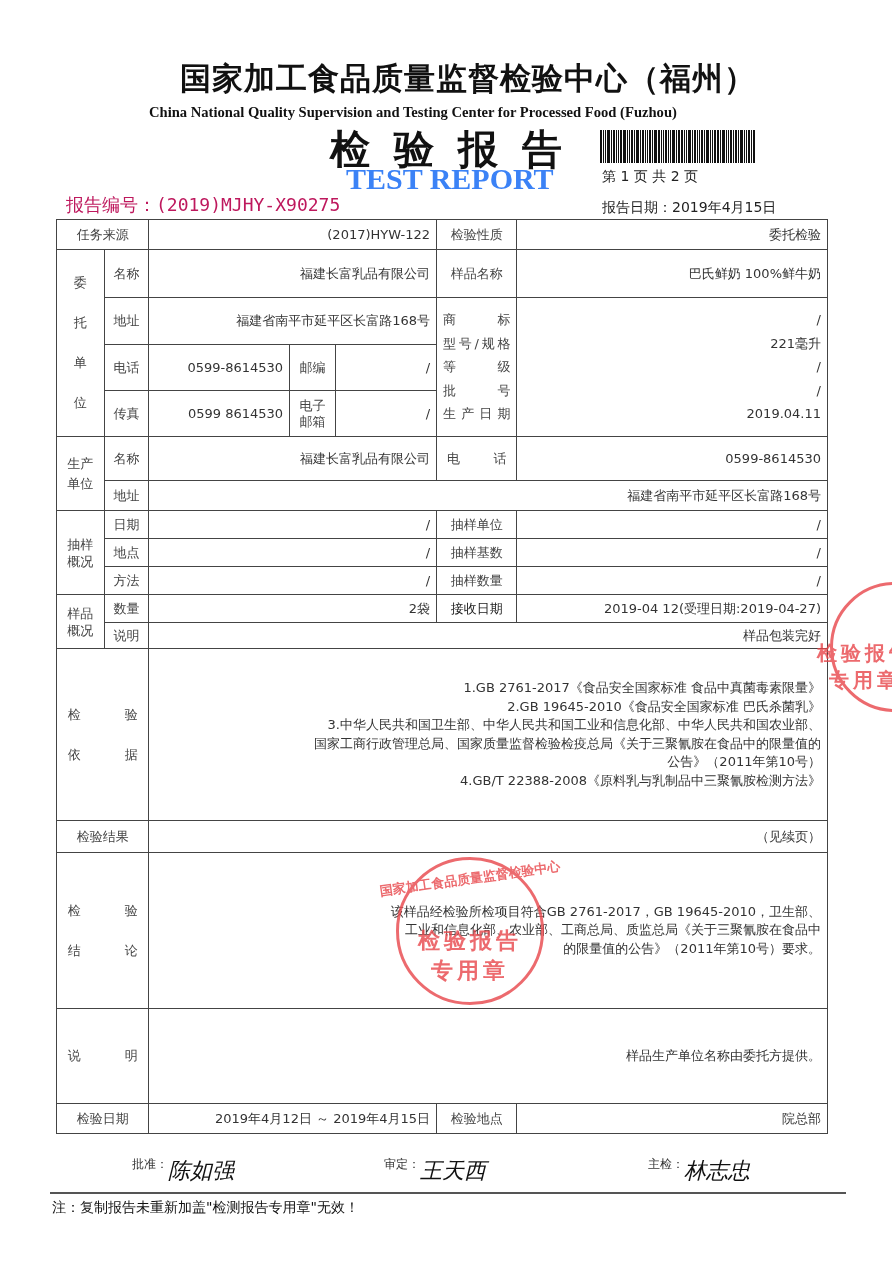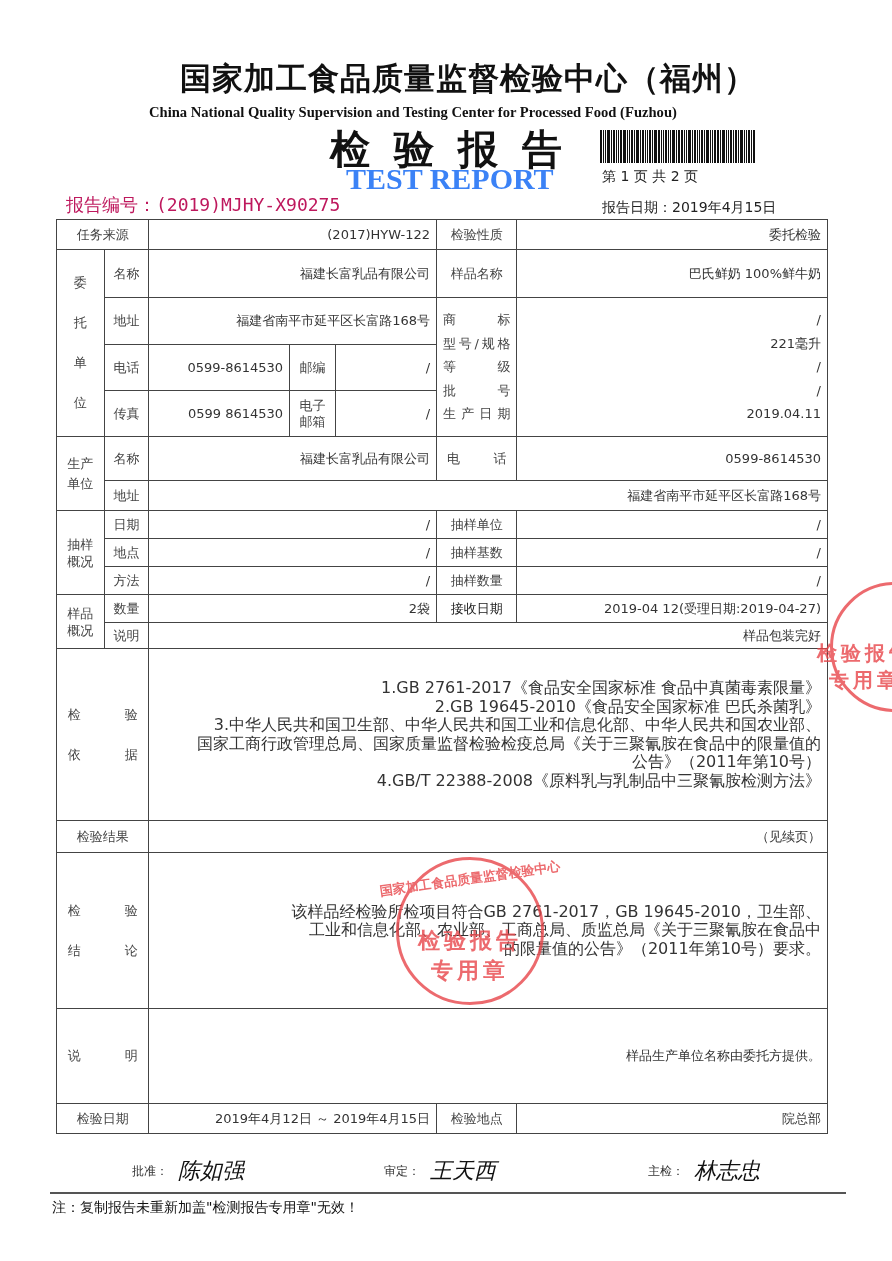--- a/index.html
+++ b/index.html
@@ -16,24 +16,24 @@
   .report-no { left: 66px; top: 193px; font-size: 18px; color: #be185d; white-space: nowrap; font-family: "DejaVu Sans Mono", monospace; }
   .report-date { left: 602px; top: 199px; font-size: 14px; color: #222; white-space: nowrap; font-family: "DejaVu Sans", sans-serif; }
 
   table.main { position: absolute; left: 56px; top: 219px; width: 772px; border-collapse: collapse;
                font-family: "DejaVu Sans", sans-serif; font-size: 13px; color: #333; }
   table.main td { border: 1.5px solid #444; padding: 0 6px; vertical-align: middle; }
   td.lbl { text-align: center; color: #444; }
   td.val { text-align: right; }
   td.vlbl { text-align: center; line-height: 40px; color: #444; }
   .jst { text-align: justify; text-align-last: justify; }
-  .basis p { line-height: 18.5px; font-size: 16px; }
+  .basis p { line-height: 18.5px; font-size: 13px; }
 
   .sig-row { left: 56px; top: 1148px; width: 790px; height: 40px; font-family: "DejaVu Sans", sans-serif; font-size: 12px; color: #333; }
-  .sig { position: absolute; top: 8px; display: flex; align-items: center; gap: 10px; }
+  .sig { position: absolute; top: 8px; display: flex; align-items: flex-start; }
   .scribble { font-family: "DejaVu Serif", serif; font-style: italic; font-size: 22px; color: #111; }
   .divider { left: 50px; top: 1192px; width: 796px; height: 2px; background: #555; }
   .note { left: 52px; top: 1197px; font-family: "DejaVu Sans", sans-serif; font-size: 14px; color: #111; white-space: nowrap; line-height: 20px; }
 
   .stamp { border: 3px solid #e8464a; border-radius: 50%; color: #e8464a; opacity: 0.8; display: flex; flex-direction: column; align-items: center; justify-content: center; font-family: "DejaVu Sans", sans-serif; font-weight: bold; }
   .stamp-main { left: 396px; top: 857px; width: 148px; height: 148px; }
   .stamp-main .arc { position: absolute; top: 10px; font-size: 13px; transform: rotate(-8deg); white-space: nowrap; }
   .stamp-main .l1 { font-size: 22px; margin-top: 50px; letter-spacing: 4px; }
   .stamp-main .l2 { font-size: 22px; letter-spacing: 4px; }
   .stamp-edge { left: 830px; top: 582px; width: 130px; height: 130px; }

